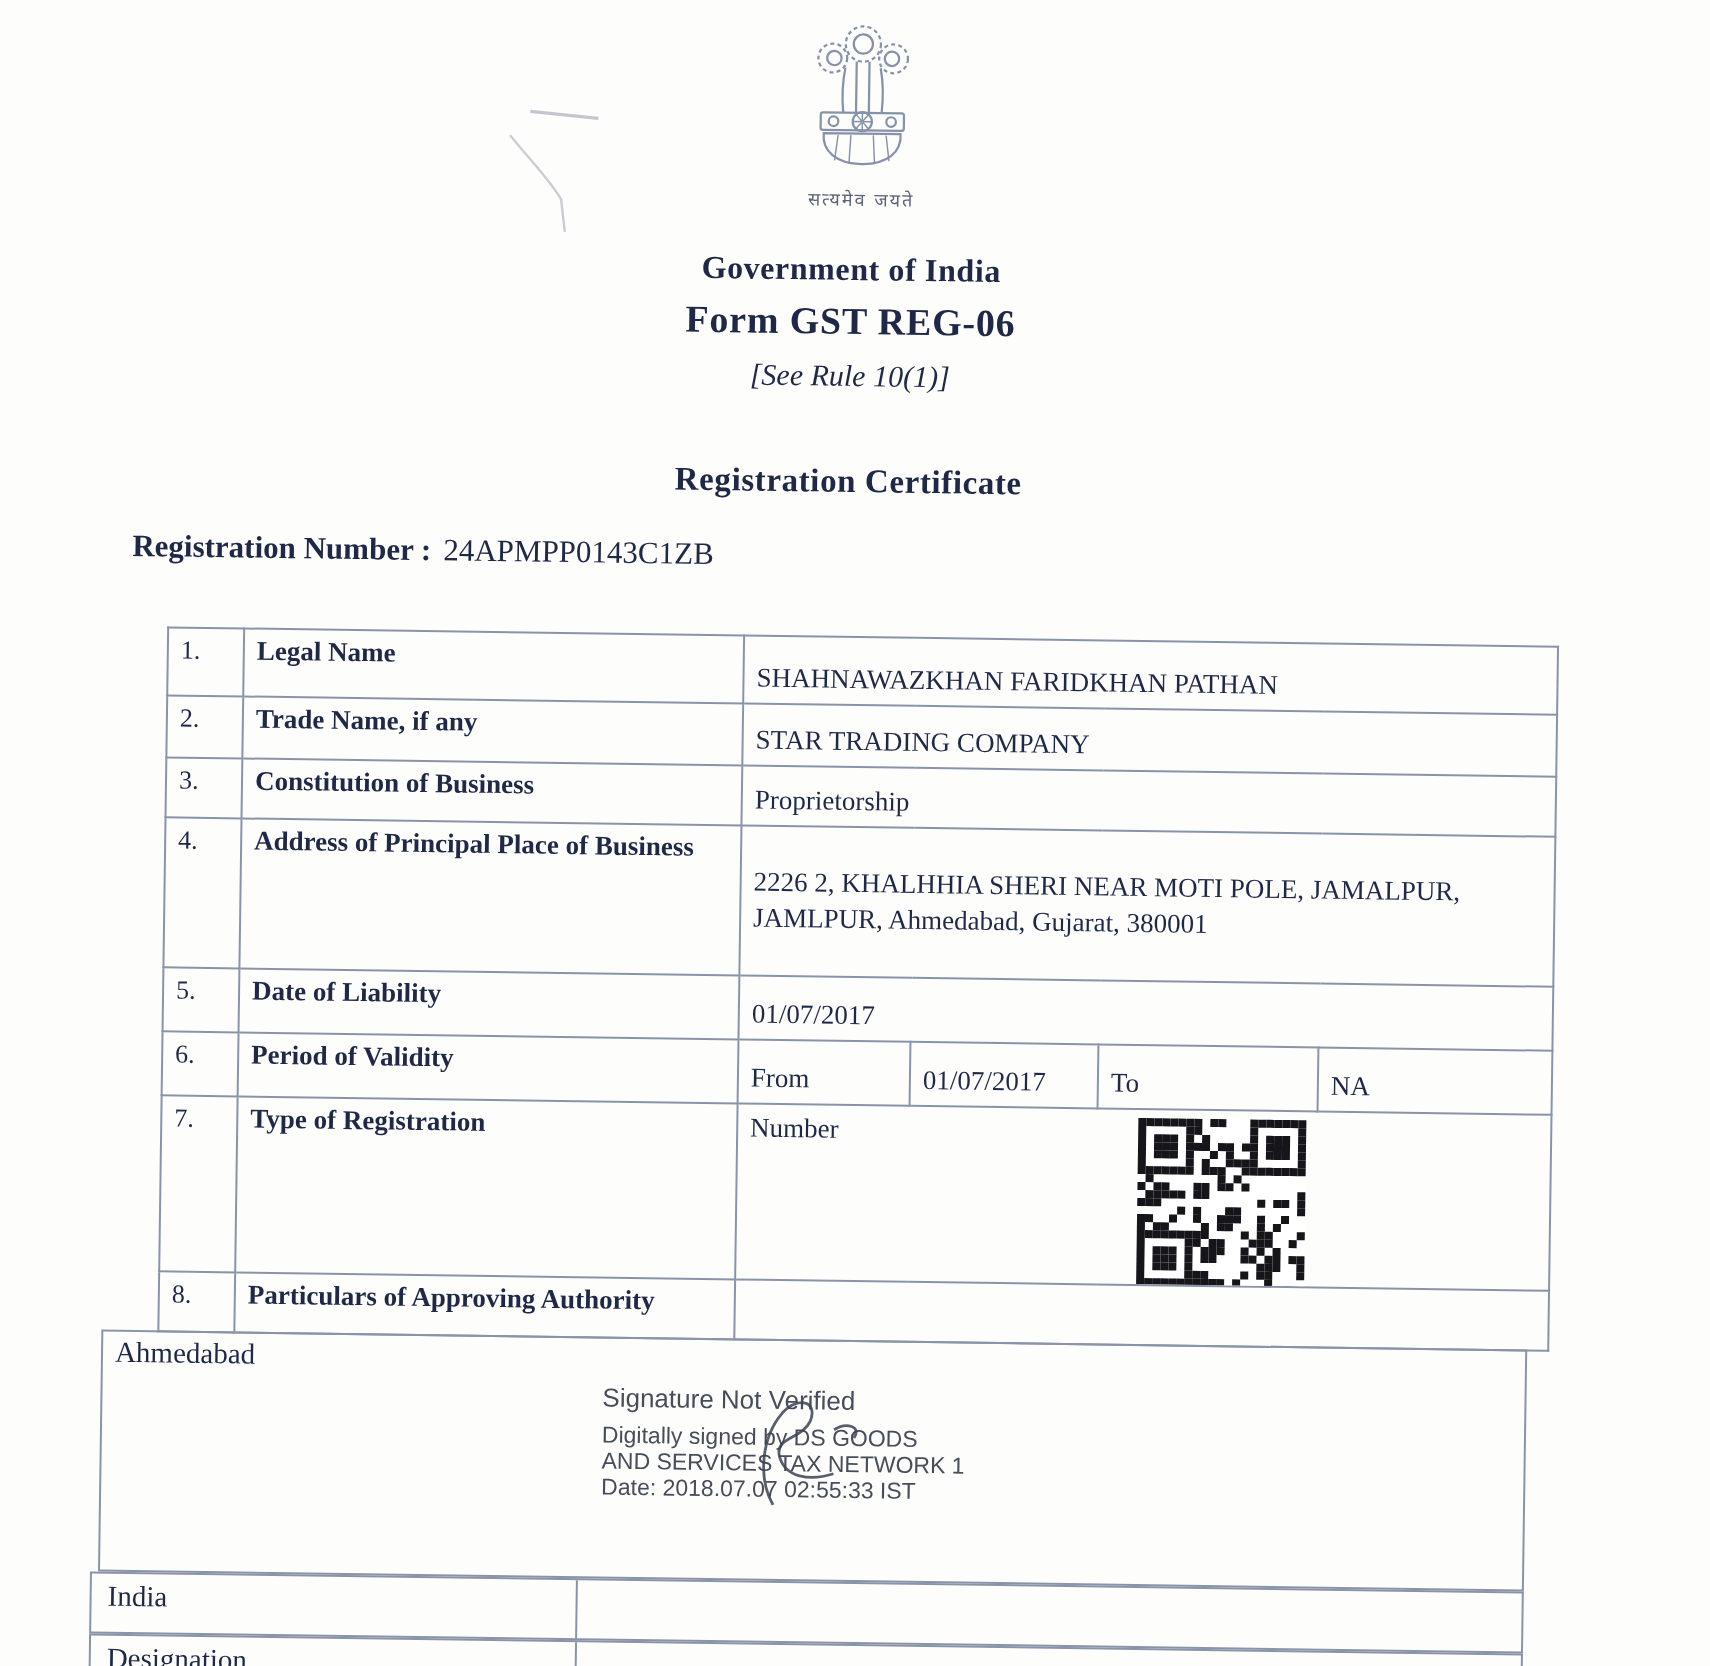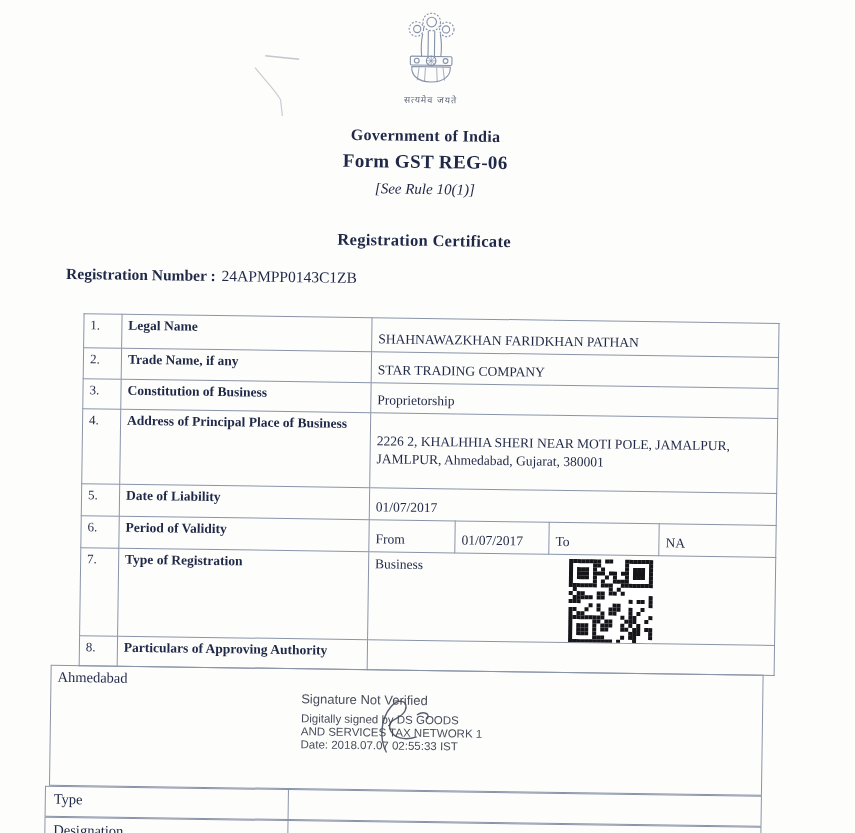--- a/index.html
+++ b/index.html
@@ -142,21 +142,21 @@
       <td class="lbl">Period of Validity</td>
       <td class="val vbot">From</td>
       <td class="val vbot">01/07/2017</td>
       <td class="val vbot">To</td>
       <td class="val vbot">NA</td>
     </tr>
     <tr class="r7">
       <td class="sno">7.</td>
       <td class="lbl">Type of Registration</td>
       <td class="val type-cell" colspan="4">
-        <span>Business</span>
+        <span>Number</span>
         <span class="qr">
               <i style="left: 0px; top: 0px;"></i>
               <i style="left: 4px; top: 0px;"></i>
               <i style="left: 8px; top: 0px;"></i>
               <i style="left: 12px; top: 0px;"></i>
               <i style="left: 16px; top: 0px;"></i>
               <i style="left: 20px; top: 0px;"></i>
               <i style="left: 24px; top: 0px;"></i>
               <i style="left: 28px; top: 0px;"></i>
               <i style="left: 36px; top: 0px;"></i>
@@ -379,21 +379,21 @@
       <div class="stamp-l2">Digitally signed by DS GOODS</div>
       <div class="stamp-l2">AND SERVICES TAX NETWORK 1</div>
       <div class="stamp-l2">Date: 2018.07.07 02:55:33 IST</div>
     </div>
     <svg class="scribble" width="96" height="74" viewBox="0 0 96 74" fill="none" stroke="#3c4354" stroke-width="1.4" opacity="0.85">
       <path d="M30 64 C22 50 24 30 34 18 C42 9 52 12 48 22 C44 31 30 30 33 40 C36 50 48 52 60 48 M60 26 C66 22 74 24 70 30"></path>
     </svg>
   </div>
 
   <div class="name-box">
-    <div class="foot-label">Type</div>
+    <div class="foot-label">India</div>
     <div class="foot-divider"></div>
   </div>
   <div class="desig-box">
     <div class="foot-label">Designation</div>
     <div class="foot-divider"></div>
   </div>
 
 </div>
 
 </body></html>

